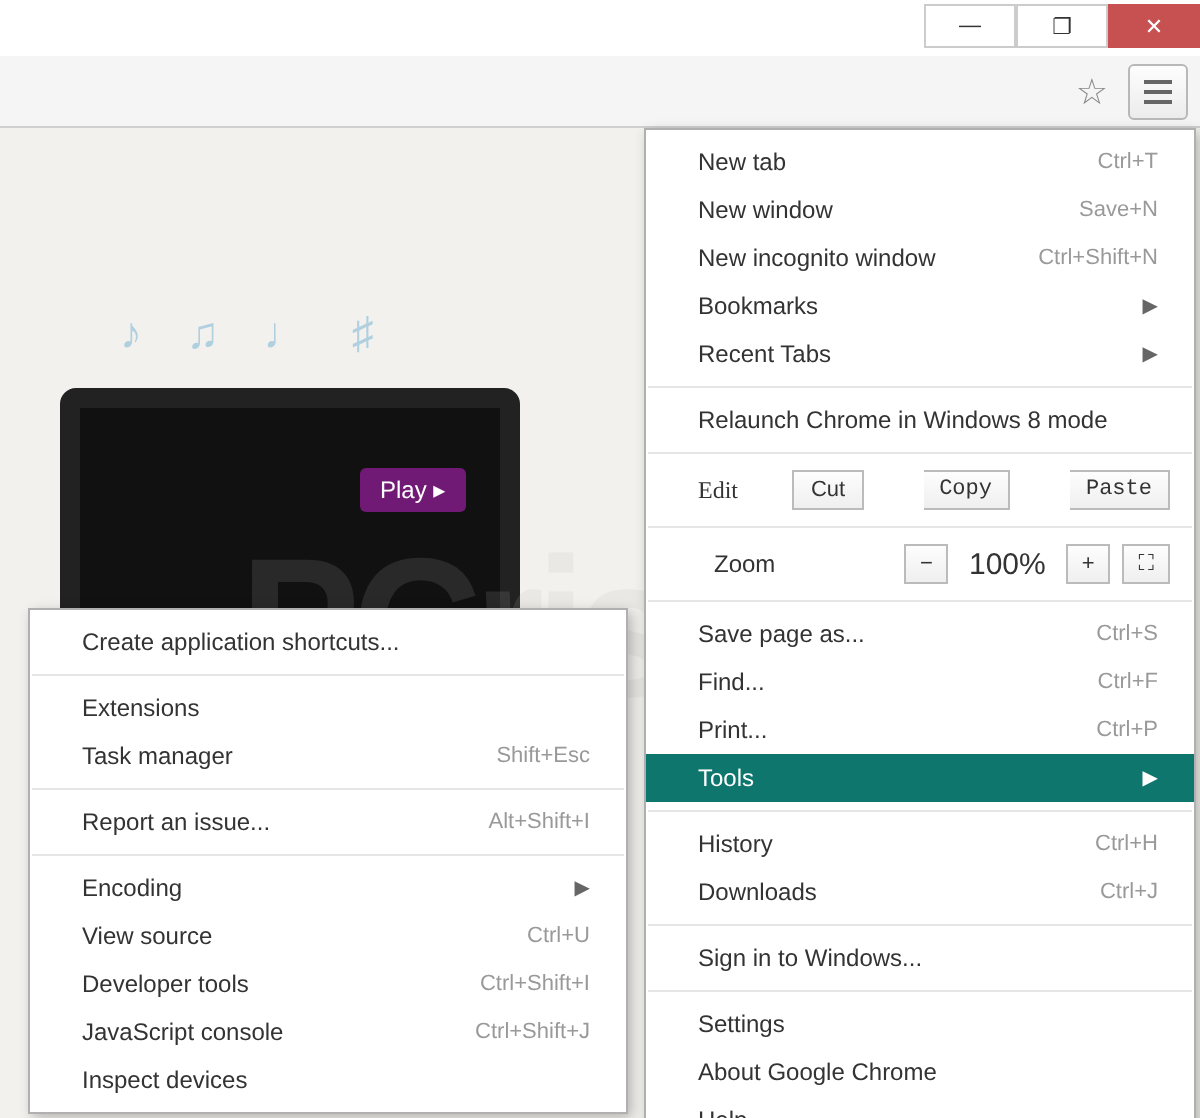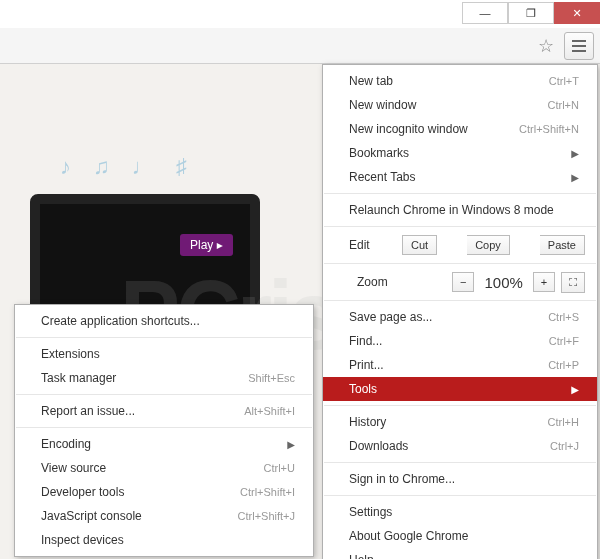--- a/index.html
+++ b/index.html
@@ -15,30 +15,30 @@
 .star-icon { width:28px; height:28px; display:flex; align-items:center; justify-content:center; color:#888; font-size:18px; }
 .hamburger { width:30px; height:28px; border:1px solid #b8b8b8; border-radius:3px; background:linear-gradient(#fdfdfd,#ececec); display:flex; flex-direction:column; align-items:center; justify-content:center; gap:3px; }
 .hamburger span { width:14px; height:2px; background:#666; }
 
 
 .menu { position:absolute; top:64px; right:2px; width:276px; background:#fff; border:1px solid #b0b0b0; box-shadow:2px 2px 6px rgba(0,0,0,0.25); font-size:12px; color:#333; padding:4px 0; }
 .mi { display:flex; align-items:center; justify-content:space-between; padding:4px 18px 4px 26px; height:24px; cursor:default; }
 .mi .label {}
 .mi .shortcut { color:#999; font-size:11px; }
 .mi .arrow { color:#666; font-size:10px; }
-.mi.highlighted { background:#b91c1c; color:#fff; }
+.mi.highlighted { background:#0f766e; color:#fff; }
 .mi.highlighted .arrow { color:#fff; }
 .sep { height:1px; background:#e6e6e6; margin:4px 1px; }
 
 
 .edit-row { display:flex; align-items:center; padding:3px 12px 3px 26px; height:28px; }
-.edit-row .elabel { flex:1; }
+.edit-row .elabel { flex:1;font-family:Liberation Serif, serif; }
 .btngrp { display:flex;gap:30px; }
 .btngrp button { font-size:11px; padding:3px 8px; border:1px solid #bbb; background:linear-gradient(#fdfdfd,#efefef); color:#333; }
-.btngrp button + button { border-left:none; }
+.btngrp button + button { border-left:none;font-family:Liberation Mono, monospace; }
 
 
 .zoom-row { display:flex; align-items:center; padding:3px 12px 3px 34px; height:28px; gap:6px; }
 .zoom-row .zlabel { flex:1; }
 .zoom-row button { font-size:11px; padding:3px 7px; border:1px solid #bbb; background:linear-gradient(#fdfdfd,#efefef); color:#333; min-width:22px; }
 .zoom-row .pct { font-size:15px; color:#333; padding:0 4px; }
 
 
 .submenu { position:absolute; top:304px; left:14px; width:300px; background:#fff; border:1px solid #b0b0b0; box-shadow:2px 2px 6px rgba(0,0,0,0.25); font-size:12px; color:#333; padding:4px 0; }
 
@@ -76,21 +76,21 @@
   <div class="bottomimg"></div>
 </div>
 
 <div class="menu">
   <div class="mi">
       <span class="label">New tab</span>
       <span class="shortcut">Ctrl+T</span>
     </div>
   <div class="mi">
       <span class="label">New window</span>
-      <span class="shortcut">Ctrl+N</span>
+      <span class="shortcut">Save+N</span>
     </div>
   <div class="mi">
       <span class="label">New incognito window</span>
       <span class="shortcut">Ctrl+Shift+N</span>
     </div>
   <div class="mi">
       <span class="label">Bookmarks</span>
       <span class="arrow">▶</span>
     </div>
   <div class="mi">
@@ -139,21 +139,21 @@
   <div class="mi">
       <span class="label">History</span>
       <span class="shortcut">Ctrl+H</span>
     </div>
   <div class="mi">
       <span class="label">Downloads</span>
       <span class="shortcut">Ctrl+J</span>
     </div>
   <div class="sep"></div>
   <div class="mi">
-      <span class="label">Sign in to Chrome...</span>
+      <span class="label">Sign in to Windows...</span>
     </div>
   <div class="sep"></div>
   <div class="mi">
       <span class="label">Settings</span>
     </div>
   <div class="mi">
       <span class="label">About Google Chrome</span>
     </div>
   <div class="mi">
       <span class="label">Help</span>

